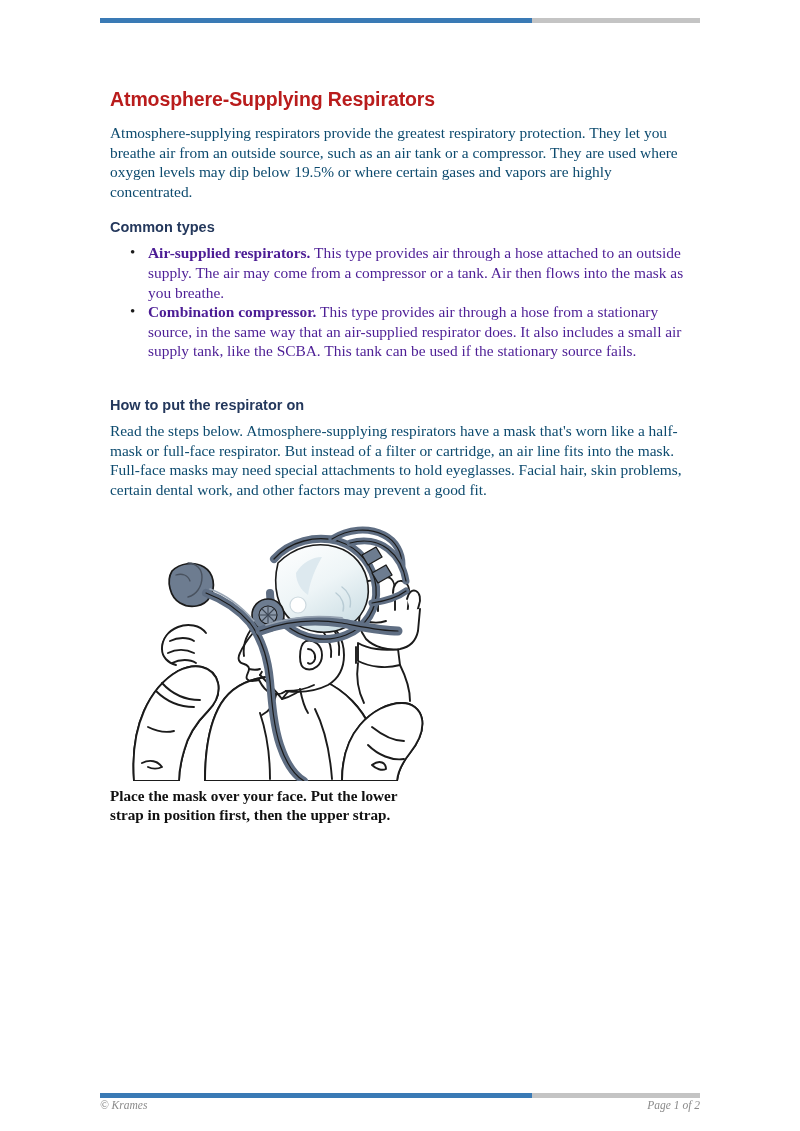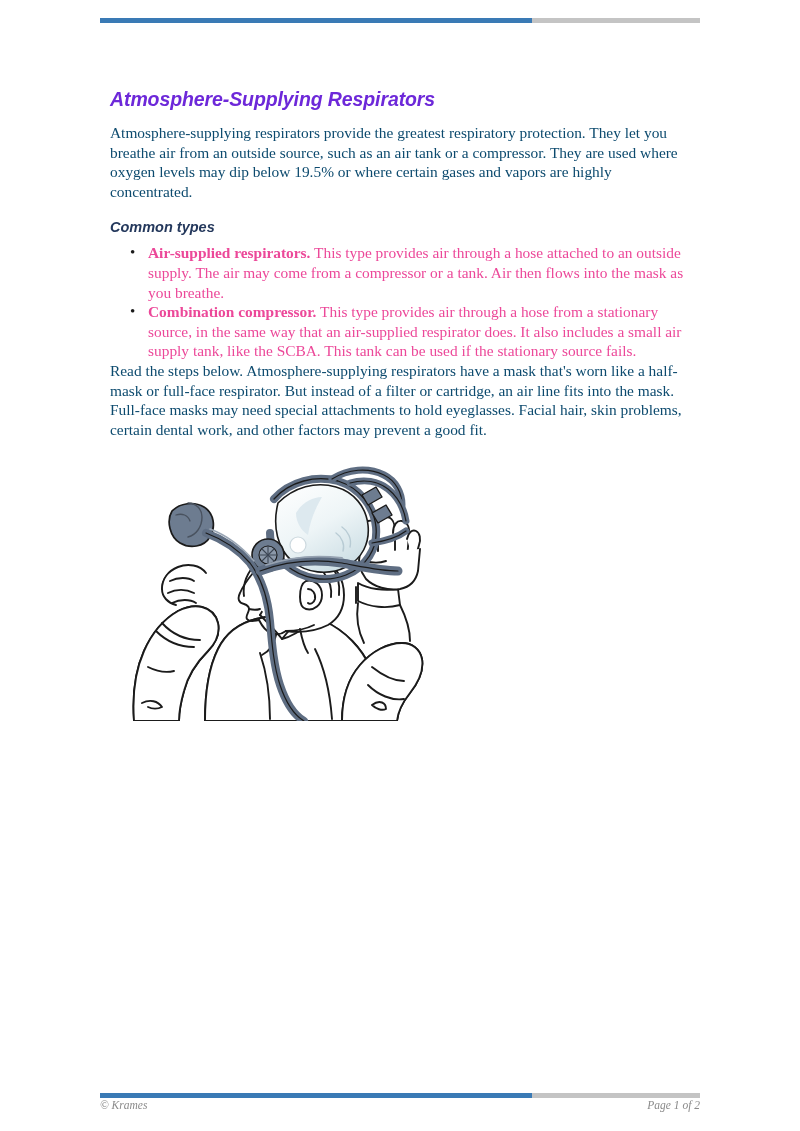--- a/index.html
+++ b/index.html
@@ -40,54 +40,52 @@
     position: absolute;
     left: 110px;
     top: 88px;
     width: 582px;
   }
 
   h1.doc-title {
     font-family: "Liberation Sans", sans-serif;
     font-size: 19.5px;
     font-weight: bold;
-    color: #6d28d9;
+    color: #b91c1c;
     margin: 0 0 12px 0;
     letter-spacing: -0.1px;
-    font-style: italic;
   }
 
   h2.section-heading {
     font-family: "Liberation Sans", sans-serif;
     font-size: 14.5px;
     font-weight: bold;
     color: #24385c;
     margin: 18px 0 8px 0;
-    font-style: italic;
   }
   h2.section-heading.spaced-top { margin-top: 36px; }
 
   p.body-text {
     font-size: 15.4px;
     line-height: 19.6px;
     color: #0c4a6e;
     margin: 0 0 10px 0;
     text-align: left;
   }
 
   ul.type-list {
     margin: 6px 0 0 0;
     padding-left: 36px;
     list-style: none;
   }
   ul.type-list li {
     position: relative;
     font-size: 15.4px;
     line-height: 19.6px;
-    color: #ec4899;
+    color: #4c1d95;
     margin-bottom: 0px;
     padding-left: 2px;
   }
   ul.type-list li::before {
     content: "\2022";
     position: absolute;
     left: -16px;
     top: 0;
     font-size: 15px;
     color: #1a1a1a;
@@ -146,20 +144,21 @@
 
   <ul class="type-list">
     <li>
       <b>Air-supplied respirators.</b><span> This type provides air through a hose attached to an outside supply. The air may come from a compressor or a tank. Air then flows into the mask as you breathe.</span>
     </li>
     <li>
       <b>Combination compressor.</b><span> This type provides air through a hose from a stationary source, in the same way that an air-supplied respirator does. It also includes a small air supply tank, like the SCBA. This tank can be used if the stationary source fails.</span>
     </li>
   </ul>
 
+  <h2 class="section-heading spaced-top">How to put the respirator on</h2>
 
   <p class="body-text">Read the steps below. Atmosphere-supplying respirators have a mask that's worn like a half-mask or full-face respirator. But instead of a filter or cartridge, an air line fits into the mask. Full-face masks may need special attachments to hold eyeglasses. Facial hair, skin problems, certain dental work, and other factors may prevent a good fit.</p>
 
   <div class="figure-block">
 
     <svg class="illustration" viewBox="0 0 320 268" xmlns="http://www.w3.org/2000/svg">
       <defs>
         <linearGradient id="visorGrad" x1="0" y1="0" x2="0.6" y2="1">
           <stop offset="0%" stop-color="#ffffff"></stop>
           <stop offset="55%" stop-color="#eef5f7"></stop>
@@ -304,20 +303,21 @@
 
         <path d="M150 118 C176 108 206 106 232 110 C254 114 272 118 288 118" stroke="#5f6e83" stroke-width="9" stroke-linecap="round"></path>
         <path d="M150 118 C176 108 206 106 232 110 C254 114 272 118 288 118" stroke="#1b1b1b" stroke-width="1.2" fill="none"></path>
         <path d="M156 112 C180 104 208 102 232 105" stroke="#96a2b1" stroke-width="1.8"></path>
 
         <path d="M262 90 C276 88 288 84 296 78" stroke="#5f6e83" stroke-width="7" stroke-linecap="round"></path>
         <path d="M262 90 C276 88 288 84 296 78" stroke="#1b1b1b" stroke-width="1.2" fill="none"></path>
       </g>
     </svg>
 
+    <p class="figure-caption">Place the mask over your face. Put the lower strap in position first, then the upper strap.</p>
   </div>
 
 </div>
 
 <div class="rule" id="footer-rule">
   <div class="seg-blue" style="width:432px"></div>
   <div class="seg-gray"></div>
 </div>
 
 <div class="footer-row">

